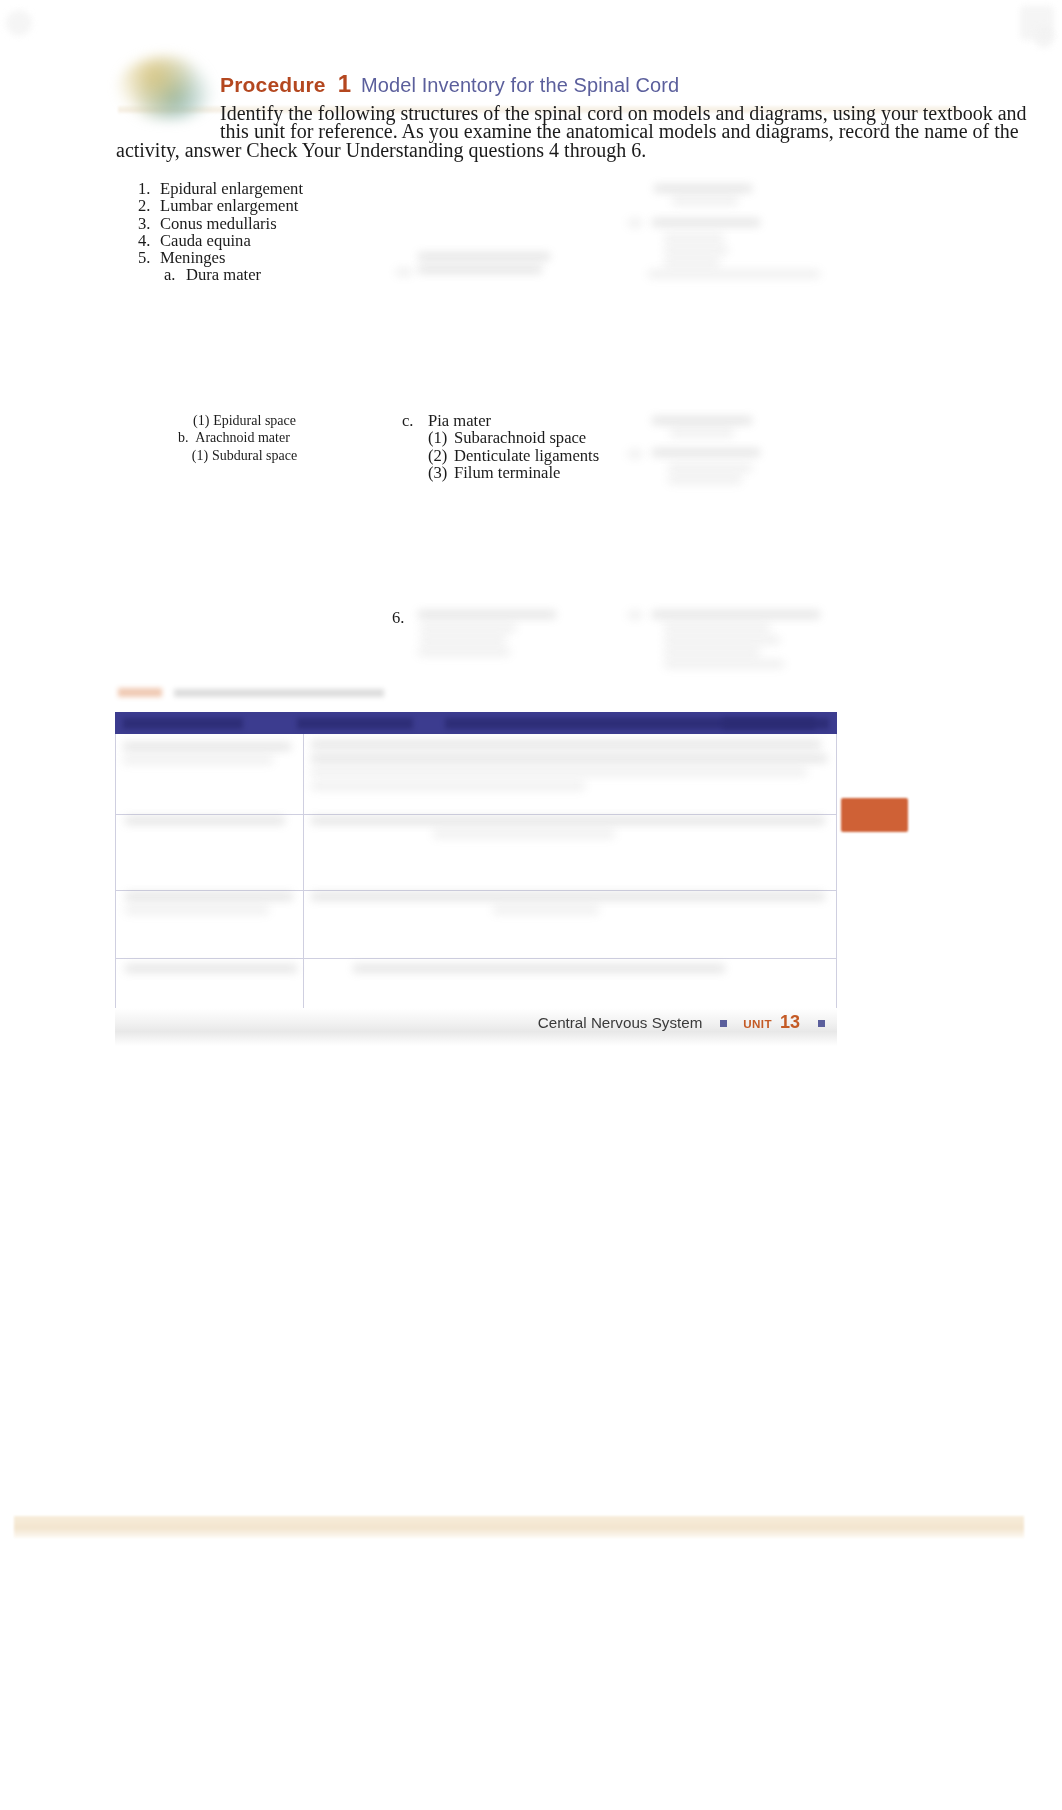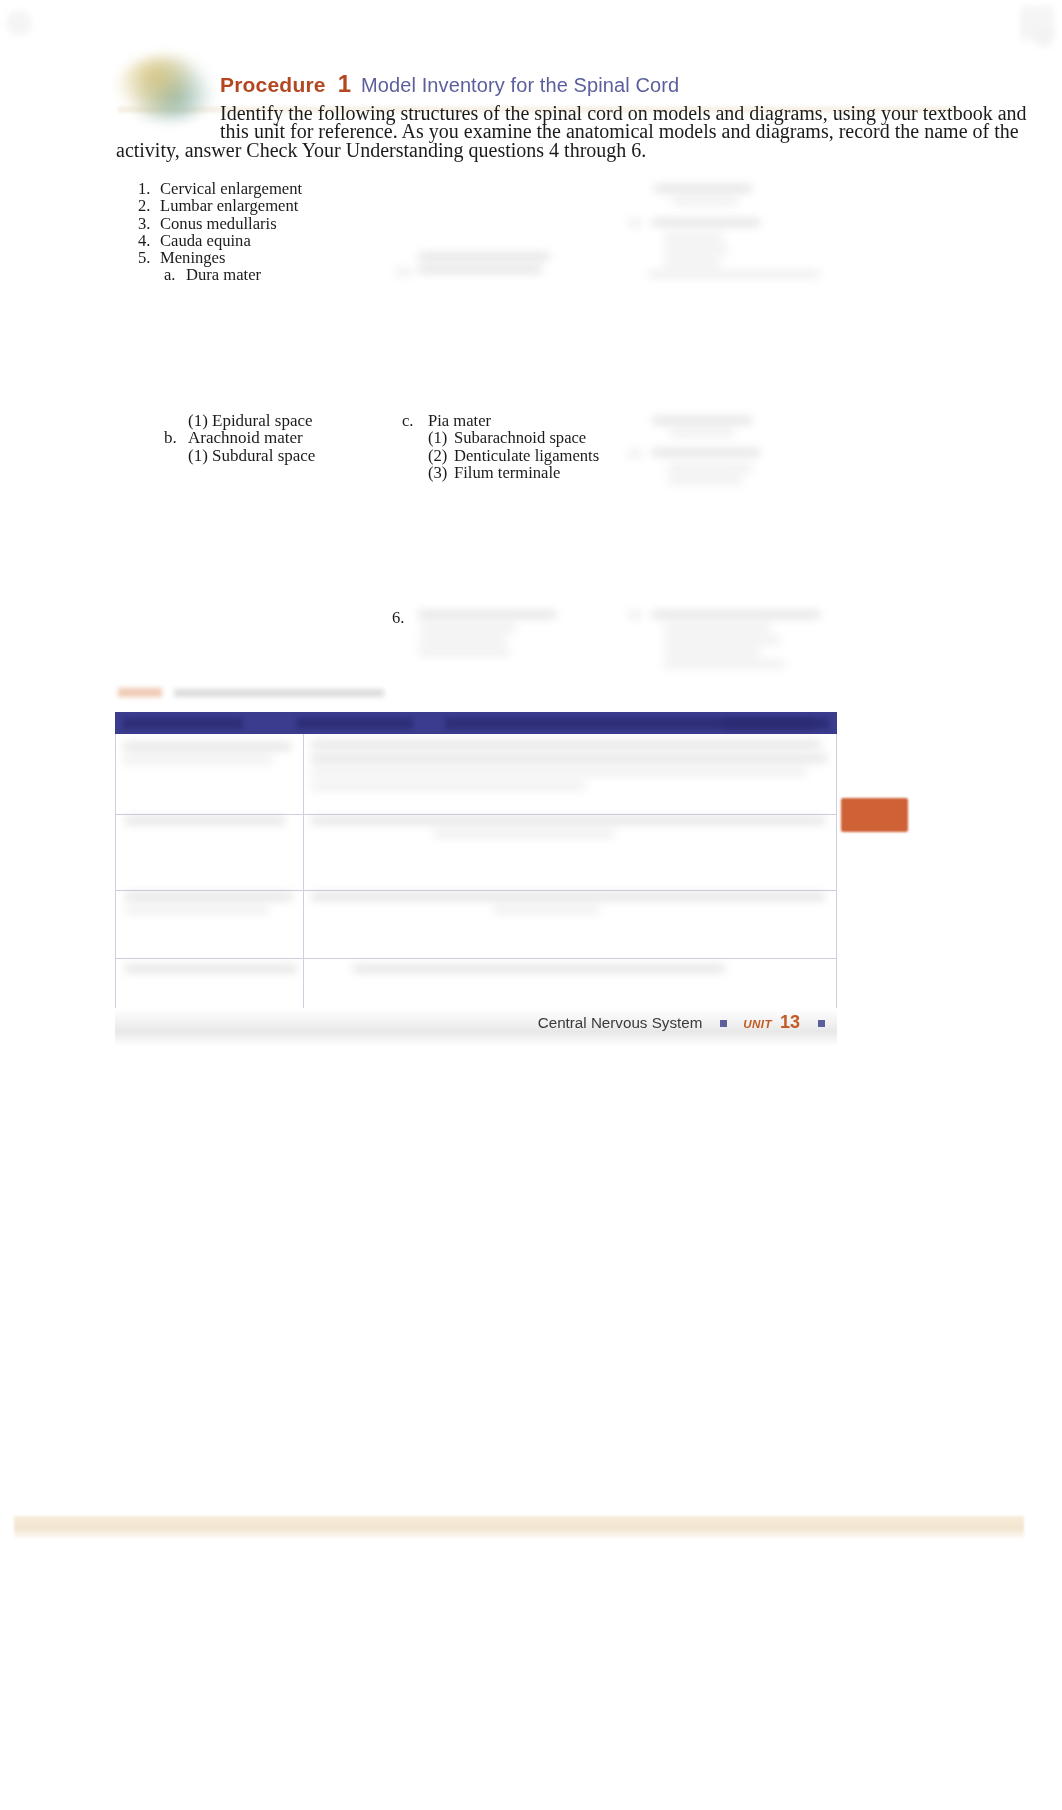--- a/index.html
+++ b/index.html
@@ -115,23 +115,24 @@
   }
   .li { display: block; white-space: nowrap; }
   .li .mk { display: inline-block; width: 22px; }
   .li.sub  { padding-left: 26px; }
   .li.sub .mk  { width: 22px; }
 
   
   .list-left2 {
     position: absolute;
     left: 164px; top: 412px;
-    font-size: 17px;
+    font-size: 14px;
     line-height: 17.3px;
     color: #1b1b1b;
+    text-align: center;
   }
   .list-left2 .mk { display: inline-block; width: 24px; }
   .list-left2 .ind { padding-left: 24px; }
 
   
   .list-mid {
     position: absolute;
     left: 402px; top: 412px;
     font-size: 16.6px;
     line-height: 17.3px;
@@ -234,21 +235,20 @@
     width: 7px; height: 7px;
     background: #5b5f9c;
     margin: 0 12px 1px 14px;
   }
   .foot-unit {
     font-family: "Liberation Sans", sans-serif;
     font-weight: bold;
     font-size: 11.6px;
     color: #c45a25;
     letter-spacing: .4px;
-    font-style: italic;
   }
   .foot-unitnum {
     font-family: "Liberation Sans", sans-serif;
     font-weight: bold;
     font-size: 18px;
     color: #c45a25;
     margin-left: 4px;
   }
 </style>
 </head>
@@ -269,21 +269,21 @@
     <span class="proc-sub">Model Inventory for the Spinal Cord</span>
   </div>
 
   <div class="intro">
     <span class="l l1">Identify the following structures of the spinal cord on models and diagrams, using your textbook and</span>
     <span class="l l2">this unit for reference. As you examine the anatomical models and diagrams, record the name of the</span>
     <span class="l l4">activity, answer Check Your Understanding questions 4 through 6.</span>
   </div>
 
   <div class="list-main">
-    <span class="li"><span class="mk">1.</span><span>Cervical enlargement</span></span>
+    <span class="li"><span class="mk">1.</span><span>Epidural enlargement</span></span>
     <span class="li"><span class="mk">2.</span><span>Lumbar enlargement</span></span>
     <span class="li"><span class="mk">3.</span><span>Conus medullaris</span></span>
     <span class="li"><span class="mk">4.</span><span>Cauda equina</span></span>
     <span class="li"><span class="mk">5.</span><span>Meninges</span></span>
     <span class="li sub"><span class="mk">a.</span><span>Dura mater</span></span>
   </div>
 
   <div class="redact soft" style="left:418px; top:252px; width:132px; height:9px;"></div>
   <div class="redact soft" style="left:418px; top:265px; width:124px; height:9px;"></div>
   <div class="redact faint" style="left:396px; top:268px; width:16px; height:8px;"></div>

